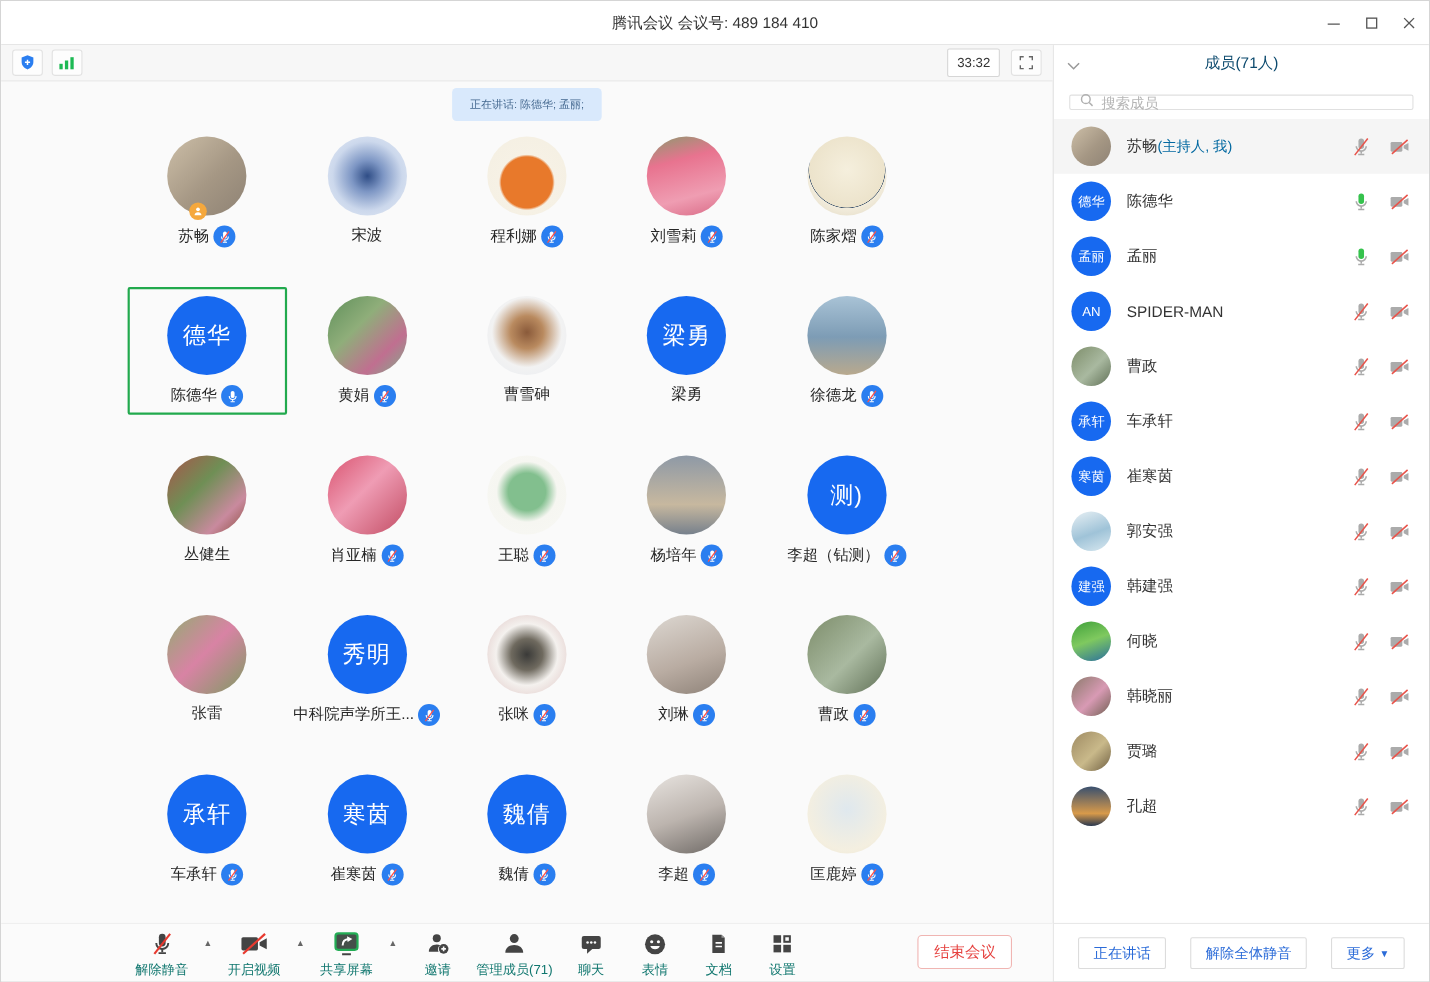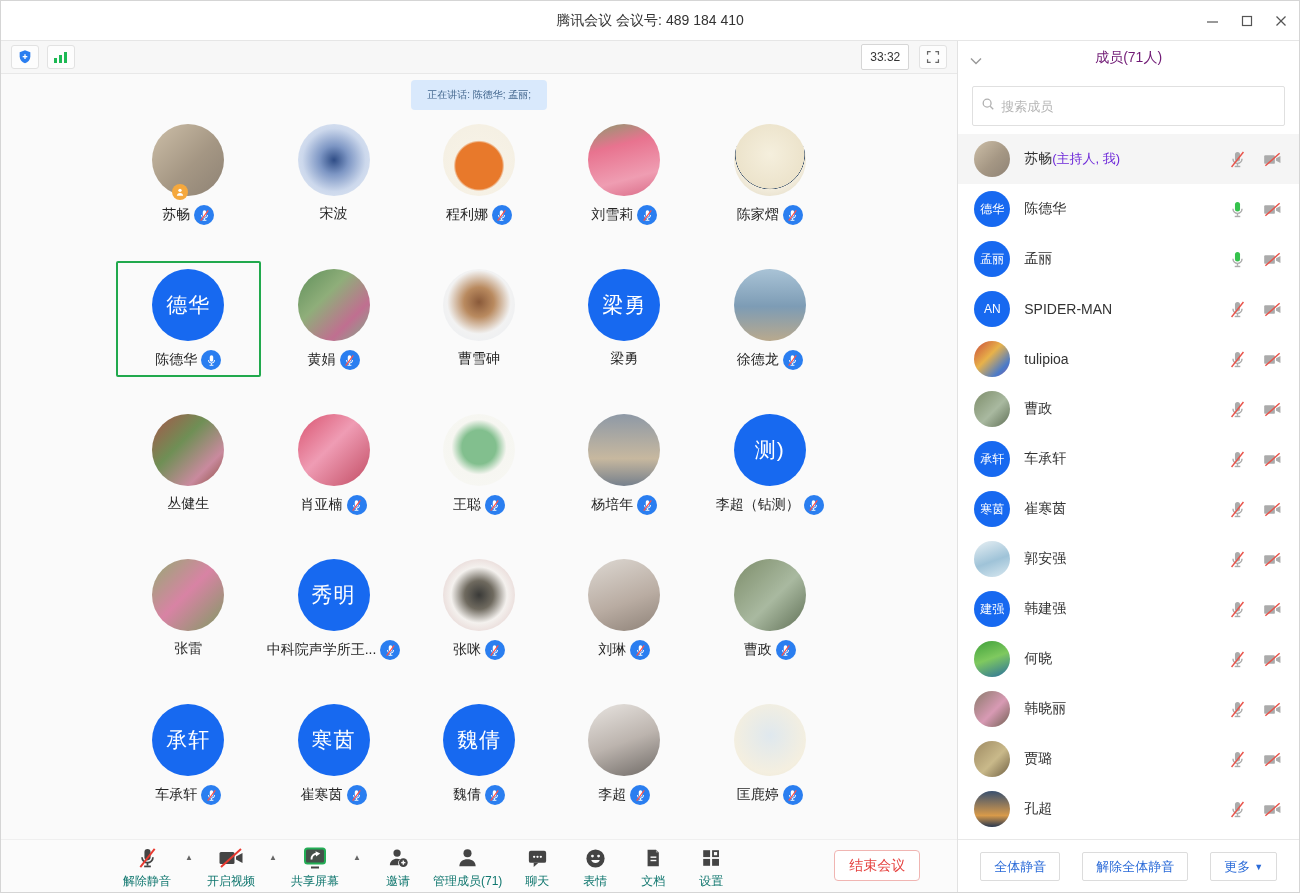--- a/index.html
+++ b/index.html
@@ -44,34 +44,34 @@
   .toolbar { position:absolute; left:0; right:0; bottom:0; height:54px; background:#fbfbfb; border-top:1px solid #efefef; display:flex; align-items:flex-start; padding:5px 0 0 116px; }
   .tb-item { position:relative; min-width:58px; padding:0 6px; display:flex; flex-direction:column; align-items:center; cursor:default; }
   .tb-item.with-arrow { margin-right:24px; }
   .tb-icon { height:26px; display:flex; align-items:center; justify-content:center; }
   .tb-label { font-size:12px; color:#0f766e; margin-top:2px; white-space:nowrap; }
   .tb-arrow { position:absolute; right:-16px; top:8px; font-size:8px; color:#666; }
   .end-btn { position:absolute; right:37px; bottom:12px; height:31px; padding:0 14px; background:#fff; border:1px solid #f0b5b2; border-radius:4px; color:#e64340; font-size:14px; display:flex; align-items:center; cursor:pointer; }
 
   
   .sb-header { height:33px; display:flex; align-items:center; position:relative; justify-content:center; }
-  .sb-title { font-size:14px; color:#701a75; }
+  .sb-title { font-size:14px; color:#0c4a6e; }
   .sb-chevron { position:absolute; left:12px; top:10px; }
   .search-wrap { margin:12px 14px 8px; }
-  .search-box { height:40px; border:1px solid #e0e0e0; border-radius:2px; background:#fff; display:flex; align-items:center; padding:0 8px; gap:6px; }
+  .search-box { height:14px; border:1px solid #e0e0e0; border-radius:2px; background:#fff; display:flex; align-items:center; padding:0 8px; gap:6px; }
   .search-box input { border:none; outline:none; flex:1; font-size:13px; color:#333; font-family:"Liberation Sans",sans-serif; background:transparent; }
   .search-box input::placeholder { color:#b5b5b5; }
 
   .member-list { flex:1; overflow:hidden; }
   .member-row { height:50px; display:flex; align-items:center; padding:0 16px; }
   .member-row.highlight { background:#f5f5f5; }
   .avatar-sm { width:36px; height:36px; border-radius:50%; margin-right:14px; flex-shrink:0; }
   .avatar-sm.text-avatar { background:#1769f0; color:#fff; font-size:12px; display:flex; align-items:center; justify-content:center; }
   .mname { font-size:14px; color:#333; white-space:nowrap; }
-  .msuffix { font-size:13px; color:#6d28d9; }
+  .msuffix { font-size:13px; color:#0369a1; }
   .m-icons { margin-left:auto; display:flex; align-items:center; gap:15px; }
   .m-icons svg { display:block; }
   .member-row .mic-body { fill:#ababab; }
   .member-row .mic-frame { stroke:#ababab; }
   .member-row.m-active .mic-body { fill:#35c24d; }
   .member-row.m-active .slash { display:none; }
 
   .sb-footer { height:54px; border-top:1px solid #e8e8e8; display:flex; align-items:center; justify-content:center; gap:22px; }
   .sb-btn { height:29px; padding:0 13px; background:#fff; border:1px solid #dcdcdc; border-radius:2px; color:#2b6bd8; font-size:13px; display:flex; align-items:center; gap:4px; cursor:pointer; white-space:nowrap; }
   .caret { font-size:9px; color:#2b6bd8; }
@@ -788,43 +788,20 @@
           <span>
             <svg width="21" height="19" viewBox="0 0 24 24">
               <rect x="1.5" y="6.5" width="13.5" height="11" rx="1.5" fill="#ababab"></rect>
               <path d="M16.5 10.5 22 7.5v9l-5.5-3z" fill="#ababab"></path>
               <line x1="3" y1="20" x2="21" y2="4" stroke="#e8534a" stroke-width="1.8"></line>
             </svg>
           </span>
         </span>
       </div>
 
-      <div class="member-row">
-        <div class="avatar-sm" style="background: linear-gradient(135deg, rgb(201, 74, 58) 0%, rgb(232, 178, 74) 42%, rgb(74, 122, 201) 78%, rgb(138, 90, 158) 100%);"></div>
-        <span class="mname">tulipioa</span>
-          <span class="msuffix"></span>
-        <span class="m-icons">
-          <span class="mic-icon">
-            <svg width="19" height="19" viewBox="0 0 24 24">
-              <path class="mic-body" d="M12 2.5a3.2 3.2 0 0 1 3.2 3.2v5.6a3.2 3.2 0 0 1-6.4 0V5.7A3.2 3.2 0 0 1 12 2.5z"></path>
-              <path class="mic-frame" d="M6.3 11.2a5.7 5.7 0 0 0 11.4 0" stroke-width="1.8" fill="none"></path>
-              <line class="mic-frame" x1="12" y1="17" x2="12" y2="20" stroke-width="1.8"></line>
-              <line class="mic-frame" x1="8.5" y1="20.8" x2="15.5" y2="20.8" stroke-width="1.8"></line>
-              <line class="slash" x1="4.5" y1="21.5" x2="19.5" y2="2.5" stroke="#e8534a" stroke-width="1.8"></line>
-            </svg>
-          </span>
-          <span>
-            <svg width="21" height="19" viewBox="0 0 24 24">
-              <rect x="1.5" y="6.5" width="13.5" height="11" rx="1.5" fill="#ababab"></rect>
-              <path d="M16.5 10.5 22 7.5v9l-5.5-3z" fill="#ababab"></path>
-              <line x1="3" y1="20" x2="21" y2="4" stroke="#e8534a" stroke-width="1.8"></line>
-            </svg>
-          </span>
-        </span>
-      </div>
 
       <div class="member-row">
         <div class="avatar-sm" style="background: linear-gradient(135deg, rgb(125, 141, 106) 0%, rgb(169, 185, 160) 55%, rgb(95, 111, 85) 100%);"></div>
         <span class="mname">曹政</span>
           <span class="msuffix"></span>
         <span class="m-icons">
           <span class="mic-icon">
             <svg width="19" height="19" viewBox="0 0 24 24">
               <path class="mic-body" d="M12 2.5a3.2 3.2 0 0 1 3.2 3.2v5.6a3.2 3.2 0 0 1-6.4 0V5.7A3.2 3.2 0 0 1 12 2.5z"></path>
               <path class="mic-frame" d="M6.3 11.2a5.7 5.7 0 0 0 11.4 0" stroke-width="1.8" fill="none"></path>
@@ -1030,21 +1007,21 @@
               <rect x="1.5" y="6.5" width="13.5" height="11" rx="1.5" fill="#ababab"></rect>
               <path d="M16.5 10.5 22 7.5v9l-5.5-3z" fill="#ababab"></path>
               <line x1="3" y1="20" x2="21" y2="4" stroke="#e8534a" stroke-width="1.8"></line>
             </svg>
           </span>
         </span>
       </div>
     </div>
 
     <div class="sb-footer">
-      <button class="sb-btn">全体静音</button>
+      <button class="sb-btn">正在讲话</button>
       <button class="sb-btn">解除全体静音</button>
       <button class="sb-btn">
           <span>更多</span>
           <span class="caret">▼</span>
         </button>
     </div>
   </div>
 </div>
 
 </body></html>

